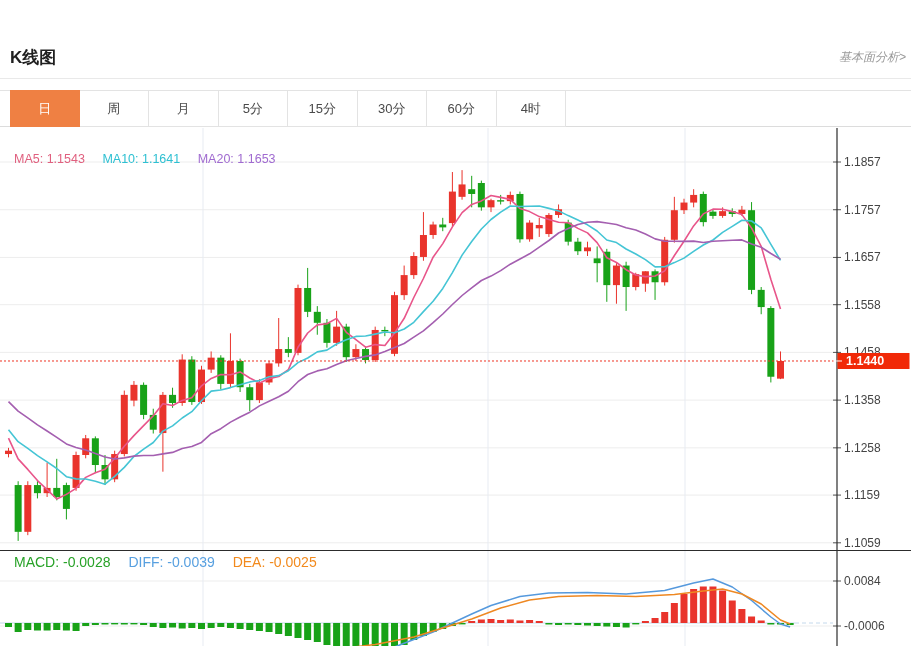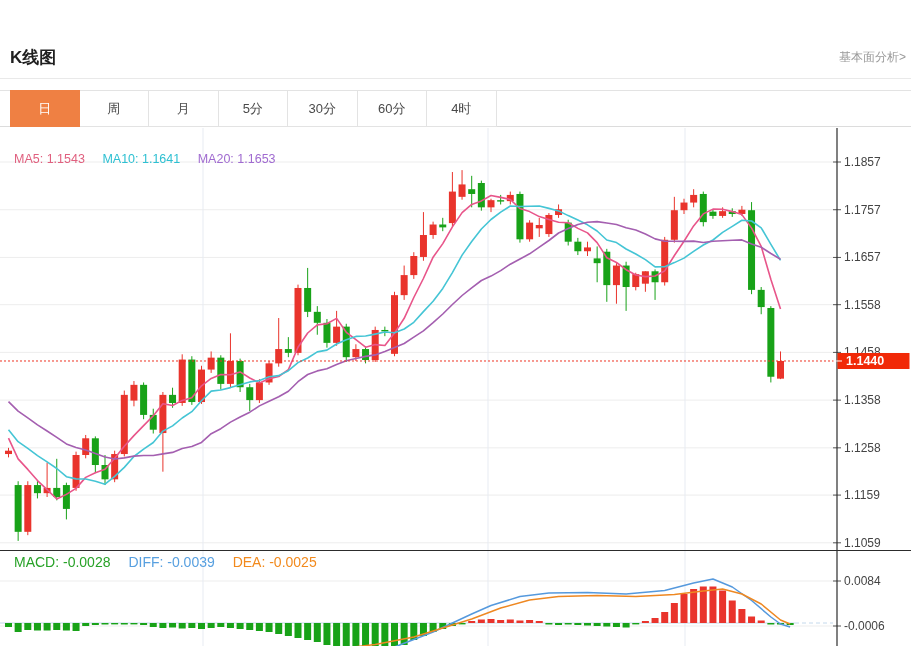--- a/index.html
+++ b/index.html
@@ -1,21 +1,21 @@
 <!DOCTYPE html>
 <html><head>
 <meta charset="utf-8">
 <style>
   * { margin:0; padding:0; box-sizing:border-box; }
   html,body { background:#fff; }
   body { font-family:"Liberation Sans","DejaVu Sans",sans-serif; }
   #stage { position:relative; width:911px; height:646px; background:#fff; overflow:hidden;margin-top:40px; }
 
   .page-title { position:absolute; left:10px; top:6px; font-size:17px; font-weight:bold; color:#1f1f1f; }
-  .fa-link { position:absolute; right:5px; top:9px; font-size:12px; color:#999; text-decoration:none; cursor:pointer; }
+  .fa-link { position:absolute; right:5px; top:9px; font-size:12px; color:#999; text-decoration:none; cursor:pointer;font-style:italic; }
   .title-divider { position:absolute; left:0; top:38px; width:911px; height:1px; background:#e9e9e9; }
 
   .tabbar { position:absolute; left:0; top:50px; width:911px; height:37px; border-top:1px solid #e3e3e3; border-bottom:1px solid #dcdcdc; background:#fff; }
   .tabs { position:absolute; left:10px; top:-1px; height:37px; display:flex; }
   .tab { width:69.5px; height:37px; line-height:36px; text-align:center; font-size:13px; color:#4a4a4a;
          border:1px solid #e3e3e3; border-left:none; cursor:pointer; background:#fff; }
   .tab:first-child { border-left:1px solid #e3e3e3; }
   .tab.active { background:#ef8043; border-color:#ef8043; color:#fff; }
 
   .readout1 { position:absolute; left:14px; top:94px; font-size:12.5px; color:#333; z-index:5; }
@@ -41,20 +41,21 @@
   <div class="page-title">K线图</div>
   <a class="fa-link">基本面分析&gt;</a>
   <div class="title-divider"></div>
 
   <div class="tabbar">
     <div class="tabs">
       <div class="tab active">日</div>
       <div class="tab">周</div>
       <div class="tab">月</div>
       <div class="tab">5分</div>
+      <div class="tab">15分</div>
       <div class="tab">30分</div>
       <div class="tab">60分</div>
       <div class="tab">4时</div>
     </div>
   </div>
 
   <svg id="chart" width="911" height="646" viewBox="0 0 911 646">
       <line x1="0" y1="122" x2="837" y2="122" stroke="#ededed" stroke-width="1"></line>
       <line x1="833" y1="122" x2="841" y2="122" stroke="#555" stroke-width="1"></line>
       <text x="844" y="126" font-size="12" fill="#444">1.1857</text>

